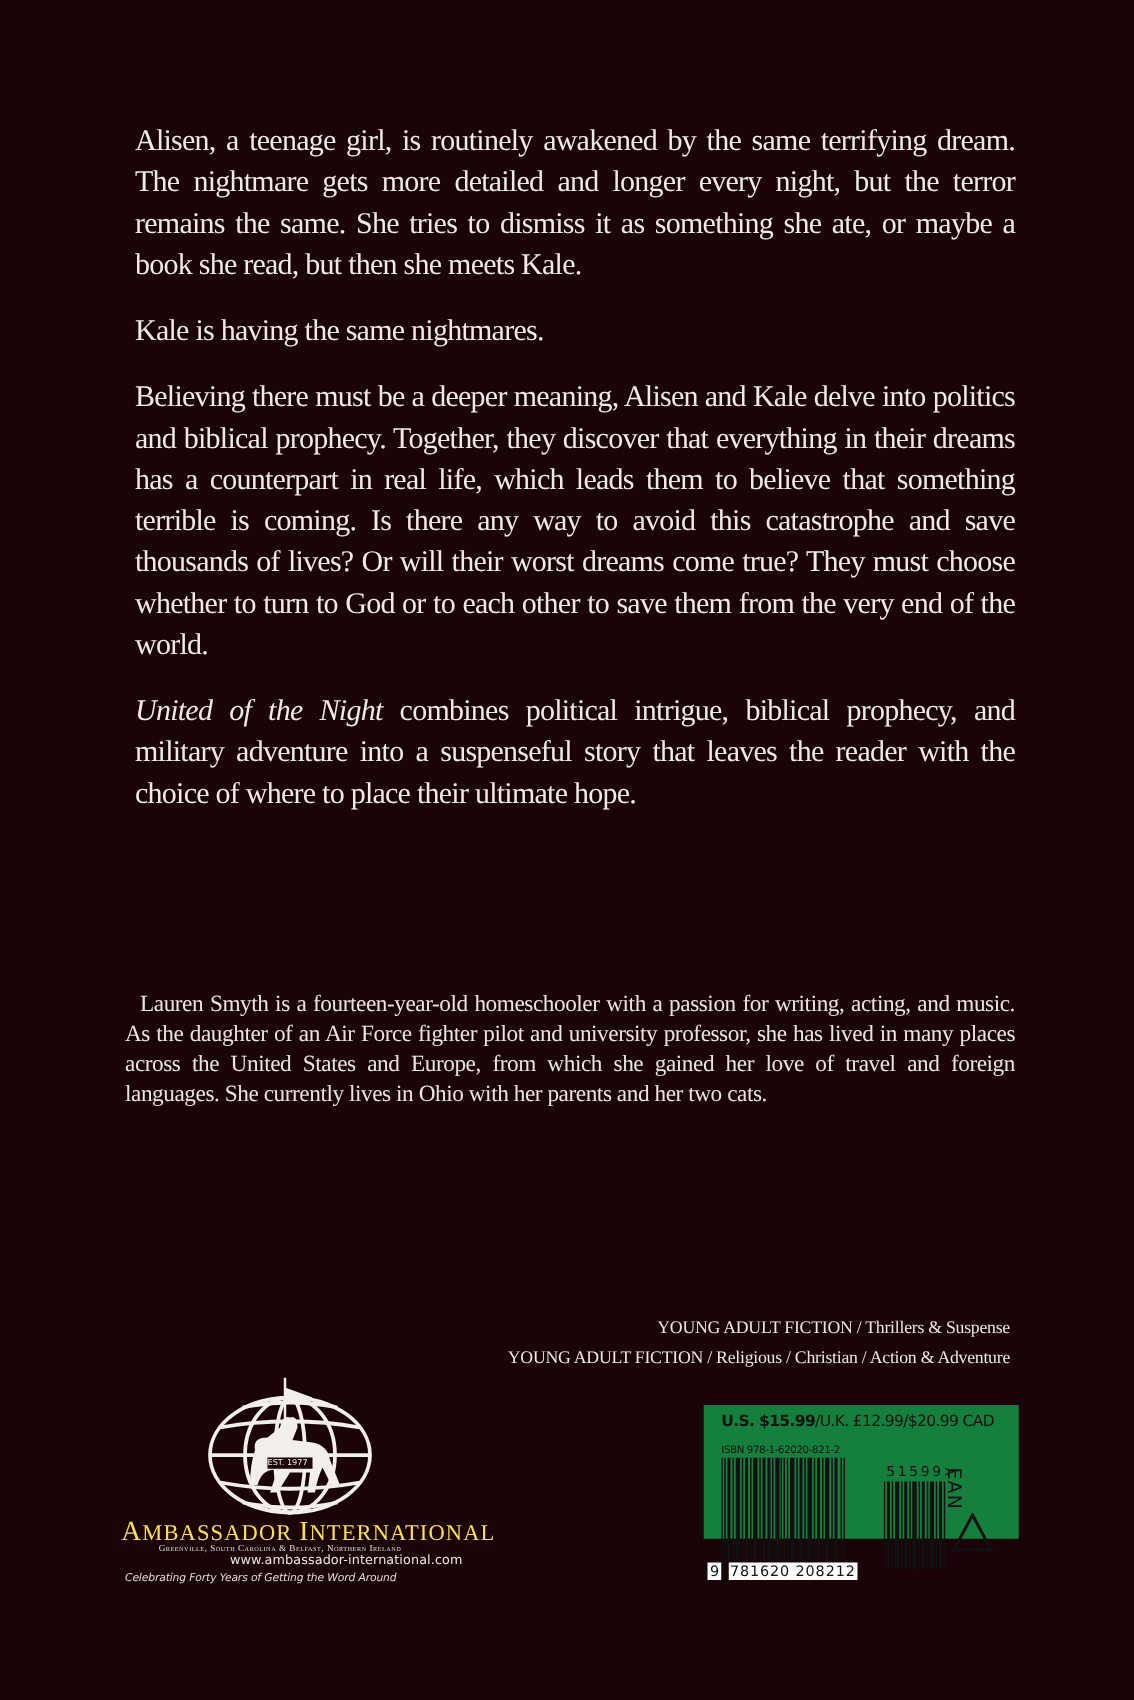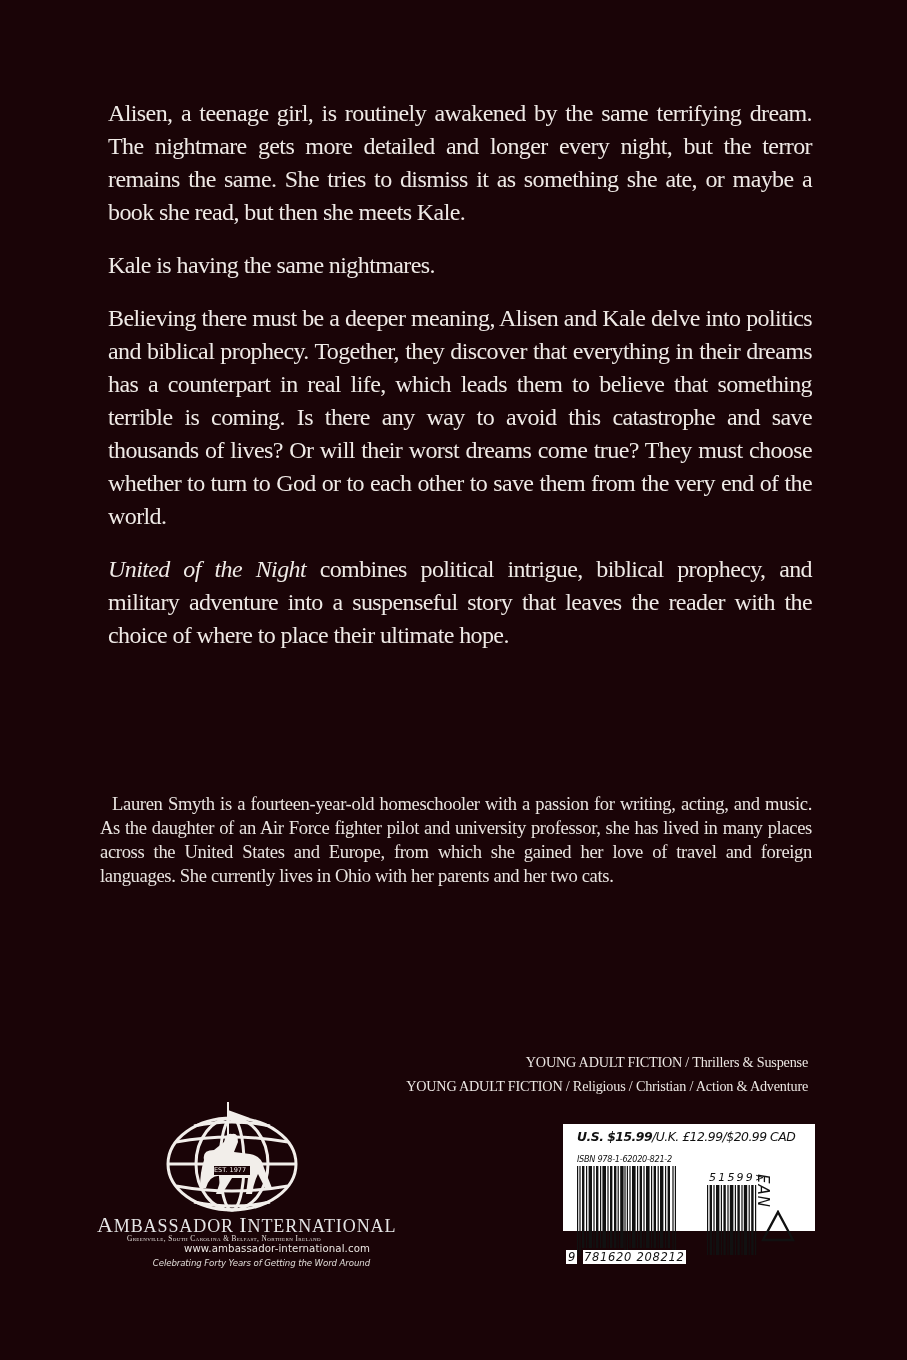--- a/index.html
+++ b/index.html
@@ -35,23 +35,22 @@
     position: absolute; right: 99px; top: 1050px; width: 560px;
     text-align: right;
     font-size: 14.2px; line-height: 24px;
     letter-spacing: -0.2px;
     color: #ece7e3;
   }
   .bisac div { white-space: nowrap; }
 
   .barcode-box {
     position: absolute; left: 563px; top: 1124px; width: 252px; height: 107px;
-    background: #ffffff; color: #111;
+    background: #15803d; color: #111;
     font-family: "DejaVu Sans", "Liberation Sans", sans-serif;
-    font-style: italic;
   }
   .price {
     position: absolute; left: 14px; top: 5px;
     font-size: 12.4px; letter-spacing: -0.5px; white-space: nowrap;
     color: #111;
   }
   .price b { font-weight: bold; }
   .isbn-text {
     position: absolute; left: 14px; top: 30px;
     font-size: 8.2px; letter-spacing: -0.3px; white-space: nowrap;
@@ -81,40 +80,40 @@
   }
   .ean-triangle {
     position: absolute; left: 198px; top: 86px; width: 34px; height: 32px;
   }
   .logo-globe {
     position: absolute; left: 44px; top: 2px; width: 136px; height: 112px;
   }
   .pub-name {
     position: absolute; left: 97px; top: 1212px; width: 278px;
     font-size: 18px; letter-spacing: 0.9px; white-space: nowrap;
-    color: #e5e5e5; text-align: right;
+    color: #fde047; text-align: right;
   }
   .pub-name .big { font-size: 22px; }
   .pub-loc {
     position: absolute; left: 86px; top: 1234px; width: 276px;
     font-size: 7.3px; letter-spacing: 0.4px; white-space: nowrap;
     text-align: center; color: #e6e1dd;
     font-variant: small-caps;
   }
   .pub-url {
     position: absolute; left: 100px; top: 1243px; width: 270px;
     font-family: "DejaVu Sans", "Liberation Sans", sans-serif;
     font-size: 10.2px; text-align: right; color: #ece7e3; white-space: nowrap;
     letter-spacing: 0.1px;
   }
   .pub-tag {
     position: absolute; left: 100px; top: 1258px; width: 270px;
     font-family: "DejaVu Sans", "Liberation Sans", sans-serif;
     font-style: italic;
-    font-size: 8.6px; text-align: right; color: #e0dbd7; white-space: nowrap;
+    font-size: 8.6px; text-align: left; color: #e0dbd7; white-space: nowrap;
     letter-spacing: -0.1px;
   }
 </style>
 </head>
 <body>
 
 <div class="blurb">
   <p class="para">Alisen, a teenage girl, is routinely awakened by the same terrifying dream. The nightmare gets more detailed and longer every night, but the terror remains the same. She tries to dismiss it as something she ate, or maybe a book she read, but then she meets Kale.</p>
   <p class="para">Kale is having the same nightmares.</p>
   <p class="para">Believing there must be a deeper meaning, Alisen and Kale delve into politics and biblical prophecy. Together, they discover that everything in their dreams has a counterpart in real life, which leads them to believe that something terrible is coming. Is there any way to avoid this catastrophe and save thousands of lives? Or will their worst dreams come true? They must choose whether to turn to God or to each other to save them from the very end of the world.</p>

